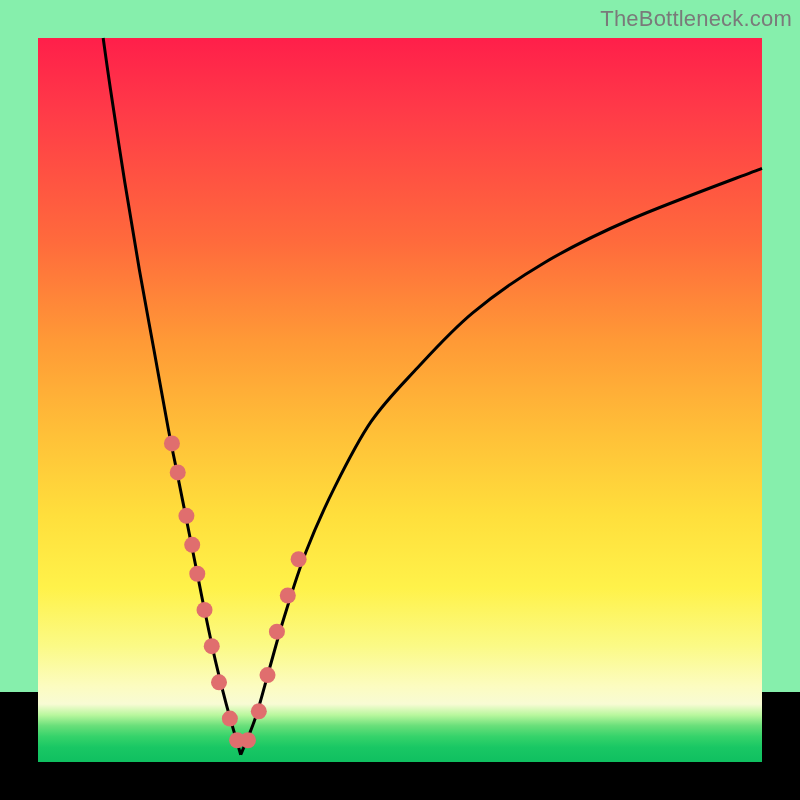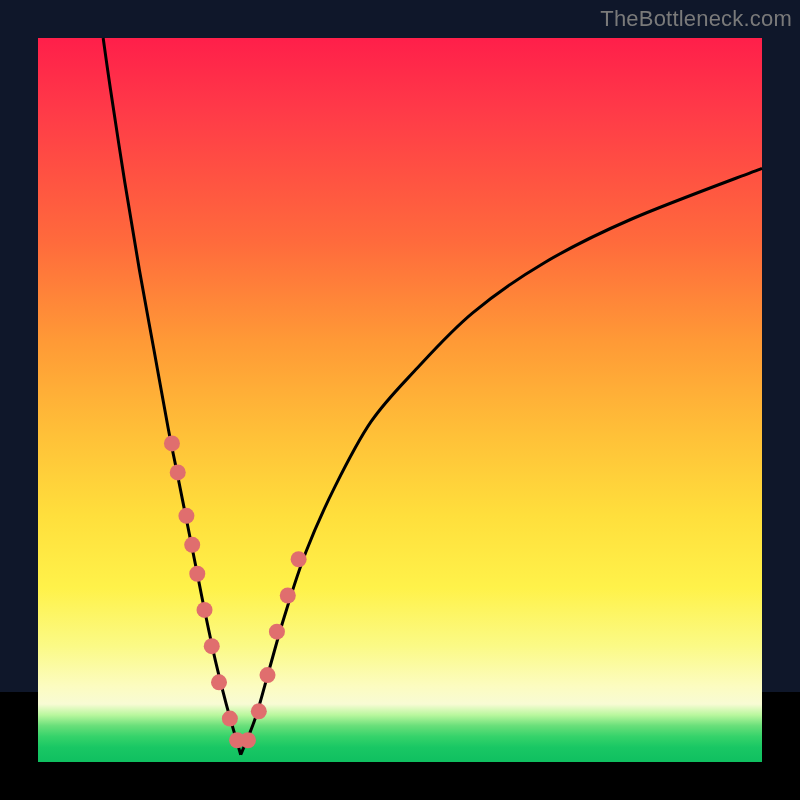--- a/index.html
+++ b/index.html
@@ -10,21 +10,21 @@
     background: #000;
     overflow: hidden;
     font-family: Arial, Helvetica, sans-serif;
   }
   .frame {
     position: absolute;
     left: 0;
     top: 0;
     width: 800px;
     height: 692px;
-    background: #0f172a;
+    background: #86efac;
   }
   .plot {
     position: absolute;
     left: 38px;
     top: 38px;
     width: 724px;
     height: 724px;
     
     background: linear-gradient(
       to bottom,

